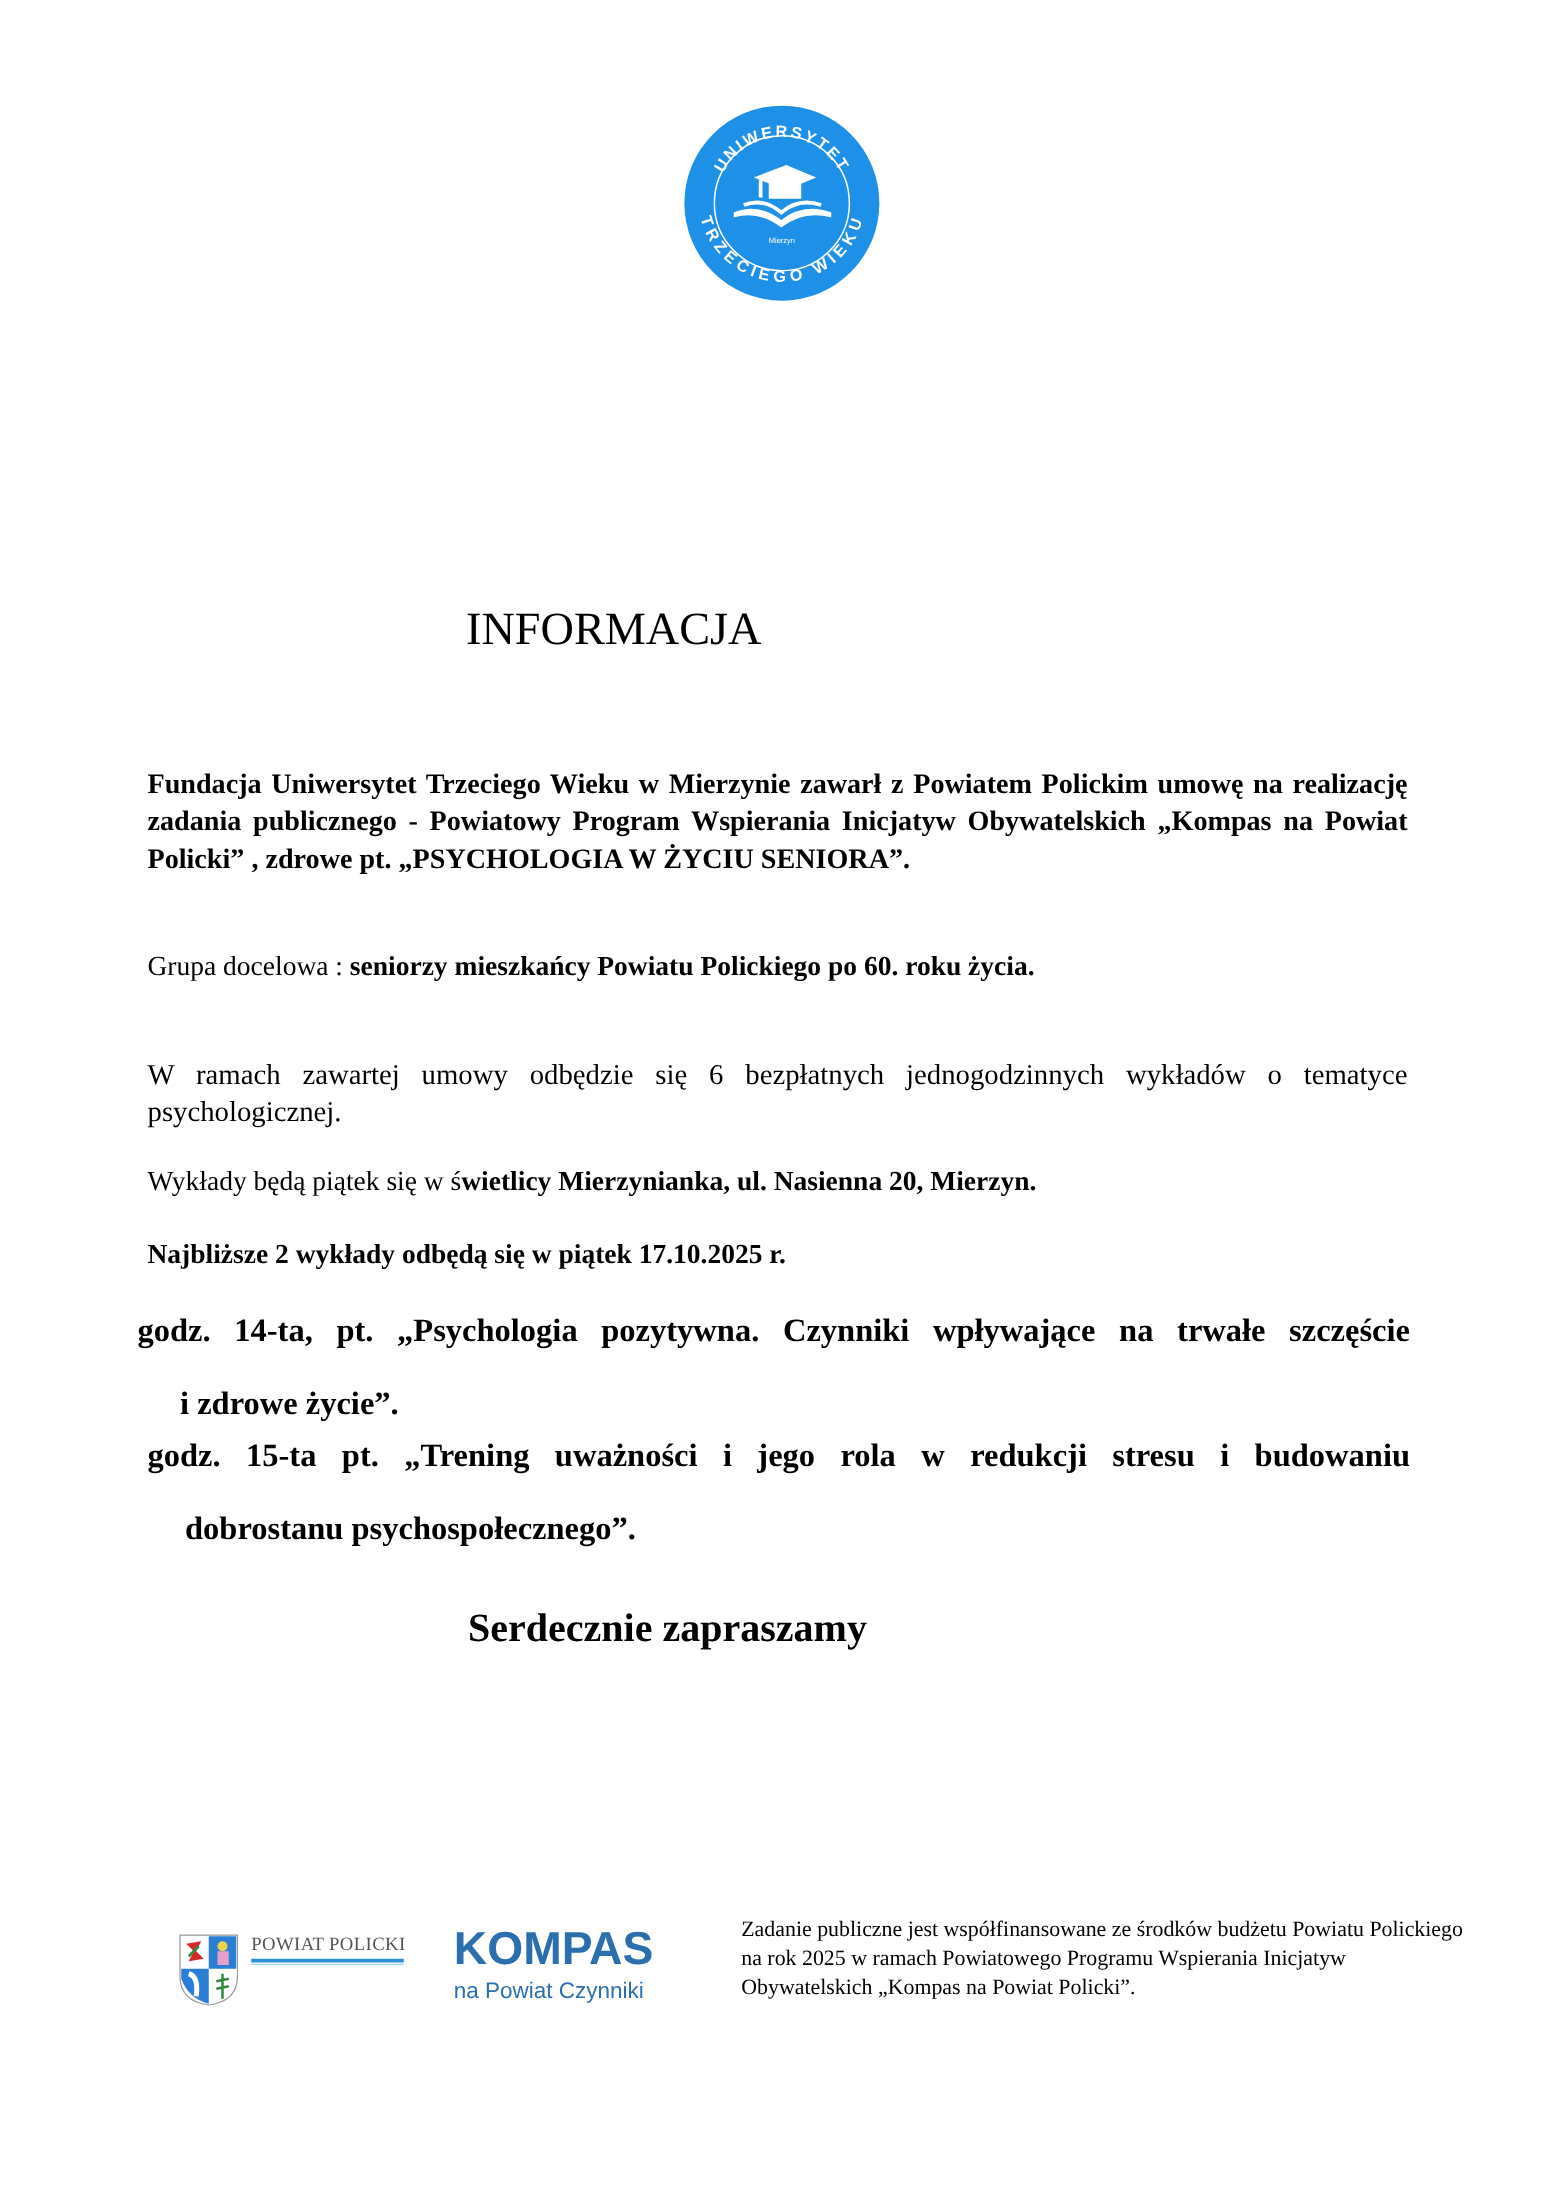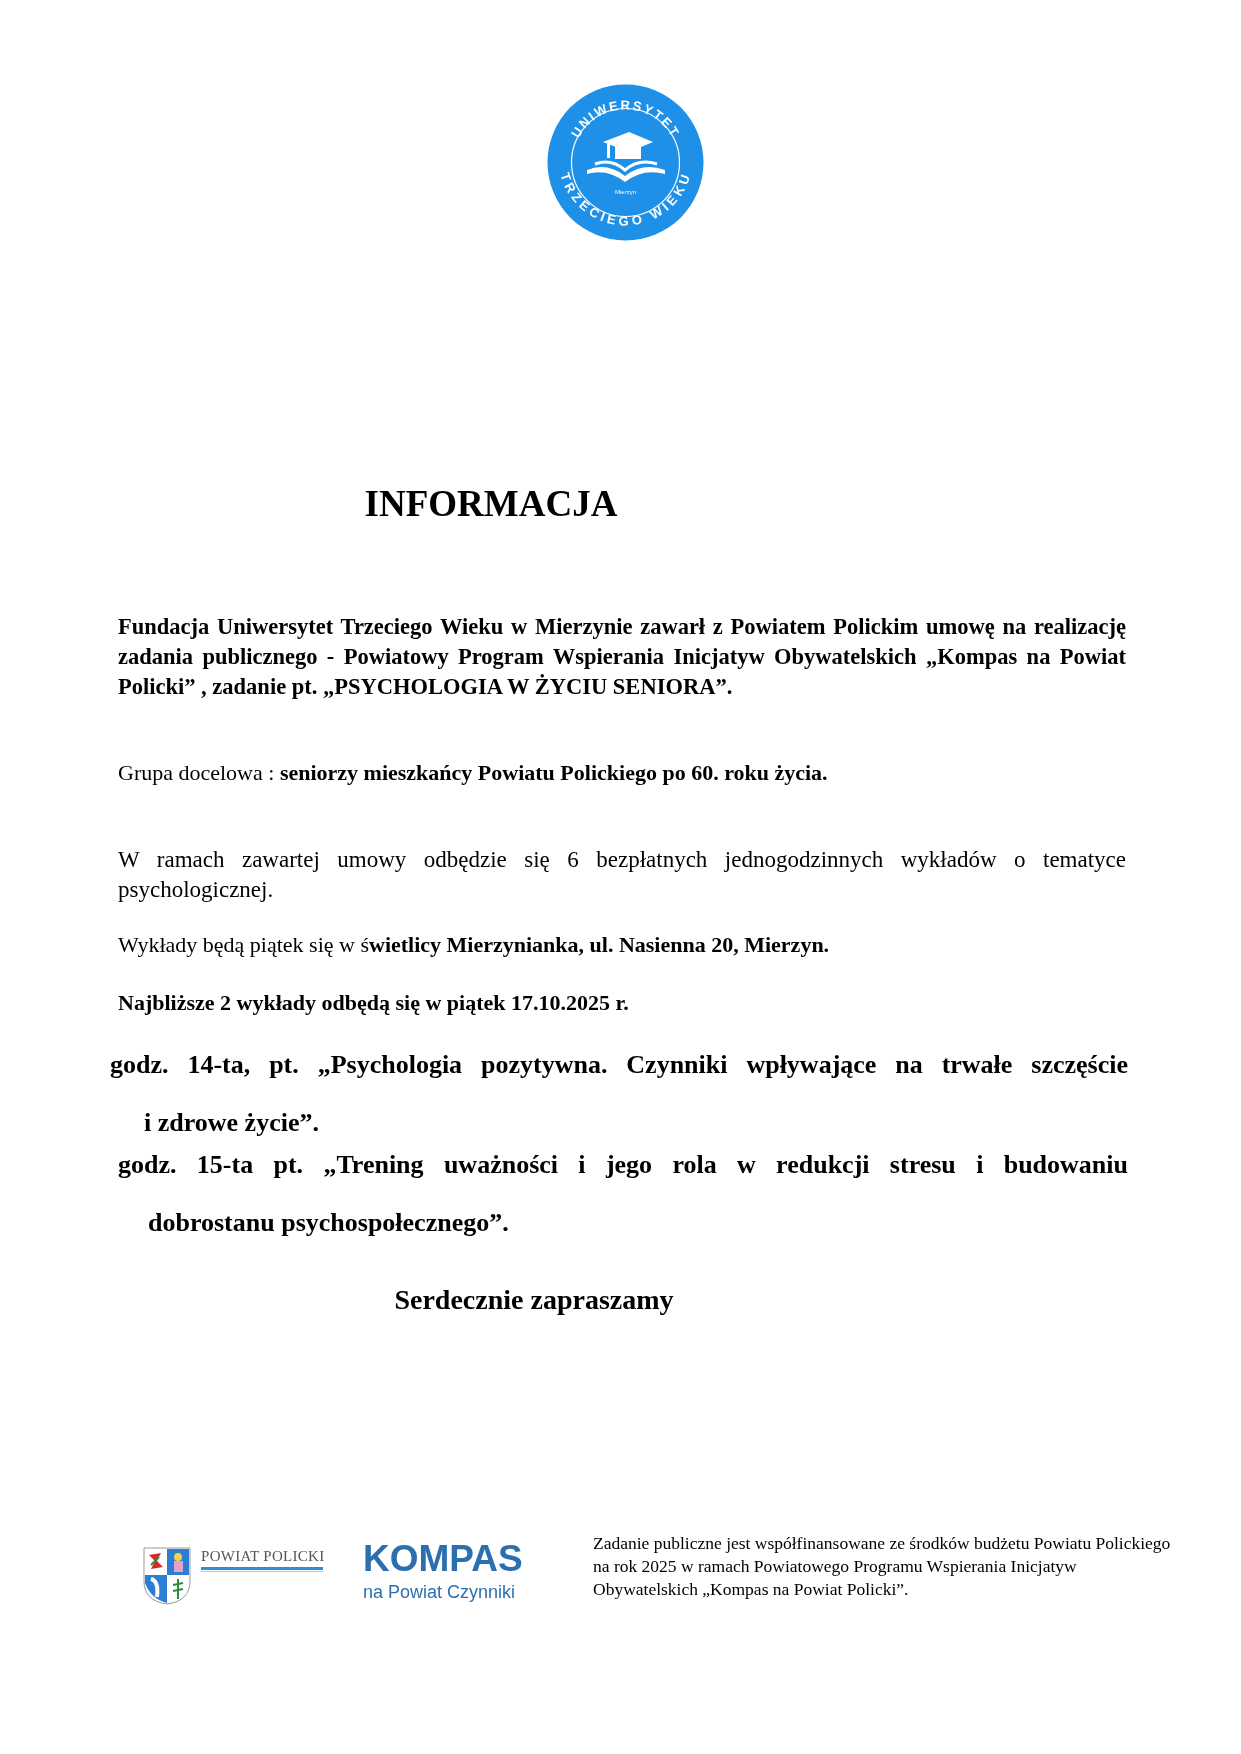--- a/index.html
+++ b/index.html
@@ -1,36 +1,36 @@
 <!DOCTYPE html>
 <html><head>
 <meta charset="utf-8">
 <style>
   html, body { margin:0; padding:0; background:#ffffff; }
   body { width:1241px; height:1754px; position:relative; overflow:hidden;
          font-family:"Liberation Serif", "DejaVu Serif", serif; color:#000; }
   .logo { position:absolute; left:547px; top:84px; width:157px; height:157px; }
   .title { position:absolute; left:0; width:982px; top:482px; text-align:center;
-           font-size:37px; font-weight:bold; letter-spacing:0px; }
+           font-size:37px; font-weight:normal; letter-spacing:0px; }
   .para { position:absolute; left:118px; width:1008px; font-size:22px; line-height:30px; }
   .justify { text-align:justify; text-align-last:left; }
   .b { font-weight:bold; }
   .p1 { top:612px; font-weight:bold; font-size:22.5px; }
   .p2 { top:758px; }
   .p3 { top:845px; font-size:23px; }
   .p4 { top:930px; }
   .p5 { top:988px; font-weight:bold; }
   .lect { position:absolute; font-weight:bold; font-size:26px; line-height:34px; }
   .l1 { left:110px; width:1018px; top:1048px; }
   .l2 { left:118px; width:1010px; top:1148px; }
   .lect .first { display:block; text-align:justify; text-align-last:justify; }
   .lect .cont { display:block; padding-left:34px;margin-top:24px; }
   .l2 .cont { padding-left:30px; }
   .closing { position:absolute; left:0; width:1068px; top:1284px; text-align:center;
-             font-size:28px; font-weight:bold; }
+             font-size:32px; font-weight:bold; }
   .herb { position:absolute; left:143px; top:1547px; width:48px; height:58px; }
   .powiat-text { position:absolute; left:201px; top:1548px; font-size:15px; color:#555;
                  font-family:"Liberation Serif", serif; letter-spacing:0.3px; }
   .powiat-line { position:absolute; left:201px; top:1567px; width:122px; height:3px; background:#2a8fd6; }
   .powiat-line2 { position:absolute; left:201px; top:1571px; width:122px; height:1px; background:#9fd0f0; }
   .kompas { position:absolute; left:363px; top:1538px; font-family:"Liberation Sans", sans-serif;
             font-weight:bold; font-size:37px; color:#2b6fae; letter-spacing:0px; }
   .kompas-sub { position:absolute; left:363px; top:1582px; font-family:"Liberation Sans", sans-serif;
                 font-size:18px; color:#2b6fae; }
   .footer-text { position:absolute; left:553px; top:1532px; width:580px; font-size:17.5px; line-height:23px;margin-left:40px; }
@@ -58,21 +58,21 @@
     <rect x="60" y="60" width="3" height="14" fill="#ffffff"></rect>
 
     <path d="M40 86 Q60 78 78 92 Q96 78 118 86 L118 90 Q96 84 78 98 Q60 84 40 90 Z" fill="#ffffff"></path>
     <path d="M48 80 Q64 74 78 86 Q92 74 110 80" fill="none" stroke="#ffffff" stroke-width="3"></path>
     <text x="78.5" y="110" text-anchor="middle" font-family="Liberation Sans, sans-serif" font-size="6" fill="#ffffff">Mierzyn</text>
   </svg>
 </div>
 
 <div class="title">INFORMACJA</div>
 
-<div class="para justify p1">Fundacja Uniwersytet Trzeciego Wieku w Mierzynie zawarł z Powiatem Polickim umowę na realizację zadania publicznego - Powiatowy Program Wspierania Inicjatyw Obywatelskich „Kompas na Powiat Policki” , zadanie pt. „PSYCHOLOGIA W ŻYCIU SENIORA”.</div>
+<div class="para justify p1">Fundacja Uniwersytet Trzeciego Wieku w Mierzynie zawarł z Powiatem Polickim umowę na realizację zadania publicznego - Powiatowy Program Wspierania Inicjatyw Obywatelskich „Kompas na Powiat Policki” , zdrowe pt. „PSYCHOLOGIA W ŻYCIU SENIORA”.</div>
 
 <div class="para p2">
   <span>Grupa docelowa : </span><span class="b">seniorzy mieszkańcy Powiatu Polickiego po 60. roku życia.</span>
 </div>
 
 <div class="para justify p3">W ramach zawartej umowy odbędzie się 6 bezpłatnych jednogodzinnych wykładów o tematyce psychologicznej.</div>
 
 <div class="para p4">
   <span>Wykłady będą piątek się w ś</span><span class="b">wietlicy Mierzynianka, ul. Nasienna 20, Mierzyn.</span>
 </div>

